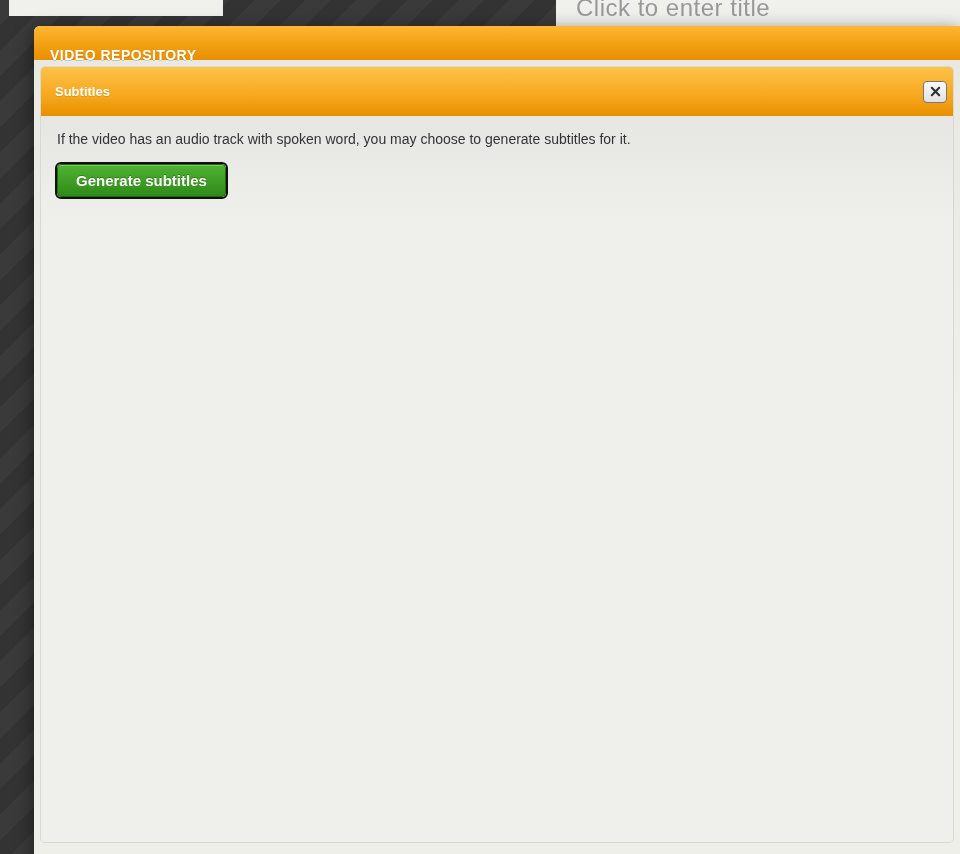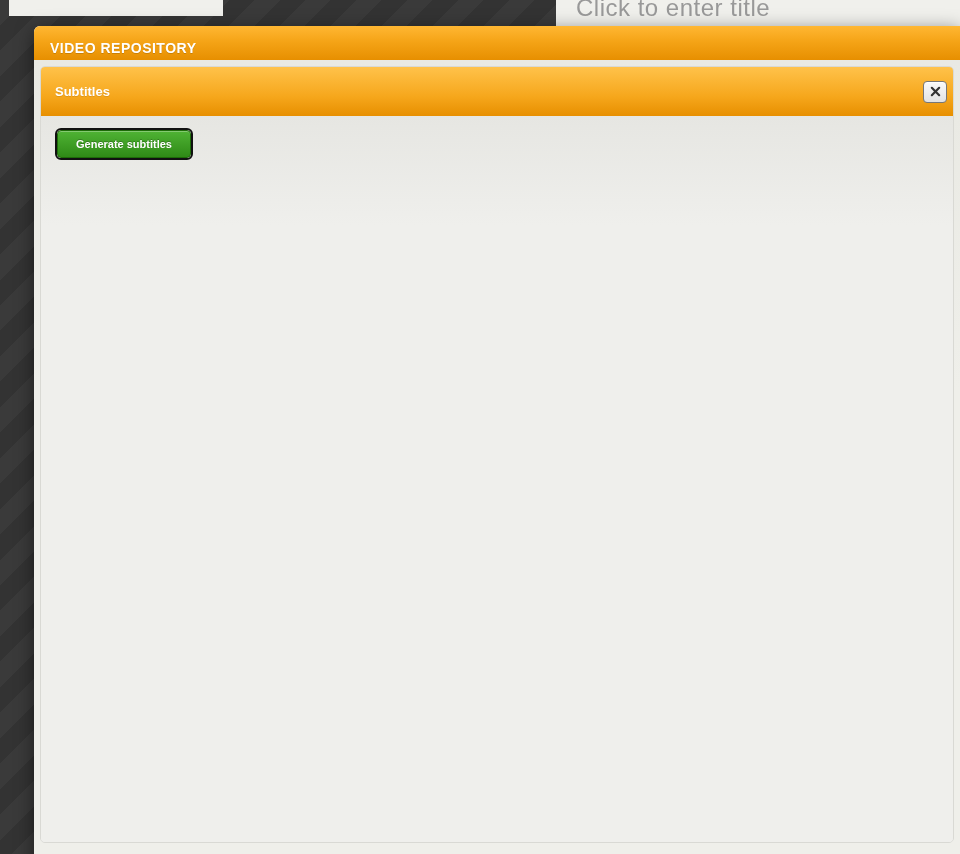--- a/index.html
+++ b/index.html
@@ -34,21 +34,21 @@
     .modal-outer {
       position: absolute;
       left: 34px; top: 26px;
       width: 926px; 
       background: #fff;
       border-radius: 6px 0 0 6px;
       box-shadow: 0 4px 18px rgba(0,0,0,0.5);
     }
     .modal-outer-header {
       height: 34px; line-height: 34px;
-      padding: 5px 16px;
+      padding: 12px 16px;
       color: #fff; font-weight: bold; font-size: 14px; letter-spacing: 0.5px;
       background: linear-gradient(#ffb733 0%, #f5a417 45%, #e78f00 100%);
       border-top-left-radius: 6px;
       text-shadow: 0 1px 0 rgba(0,0,0,0.15);
     }
     .modal-outer-body {
       padding: 6px 6px 40px 6px;
       min-height: 740px;
       border-bottom-left-radius: 6px;
       background: linear-gradient(#e9e9e3 0%, #efefea 40%);
@@ -89,21 +89,21 @@
       min-height: 726px;
       border-bottom-left-radius: 4px;
       border-bottom-right-radius: 4px;
     }
 
     .info-text { margin-bottom: 14px; line-height: 1.4; }
 
     .btn-generate {
       display: inline-block;
       padding: 7px 18px;
-      font-size: 11px; font-weight: bold; color: #fff;
+      font-size: 15px; font-weight: bold; color: #fff;
       background: linear-gradient(#4fb334, #2f8a17);
       border: 1px solid #1d6b08;
       border-radius: 4px;
       outline: 2px solid #111;
       outline-offset: 0;
       text-shadow: 0 -1px 0 rgba(0,0,0,0.25);
       box-shadow: inset 0 1px 0 rgba(255,255,255,0.3);
       cursor: pointer;
     }
   </style>
@@ -127,19 +127,20 @@
       <div class="panel-header">
         <span>Subtitles</span>
         <span class="close-btn">
           <svg viewBox="0 0 12 12">
             <path d="M2 2 L10 10 M10 2 L2 10" stroke="#333" stroke-width="2.4" stroke-linecap="round"></path>
           </svg>
         </span>
       </div>
 
       <div class="panel-body">
+        <p class="info-text">If the video has an audio track with spoken word, you may choose to generate subtitles for it.</p>
 
         <button class="btn-generate">Generate subtitles</button>
       </div>
     </div>
 
   </div>
 </div>
 
 </body></html>

